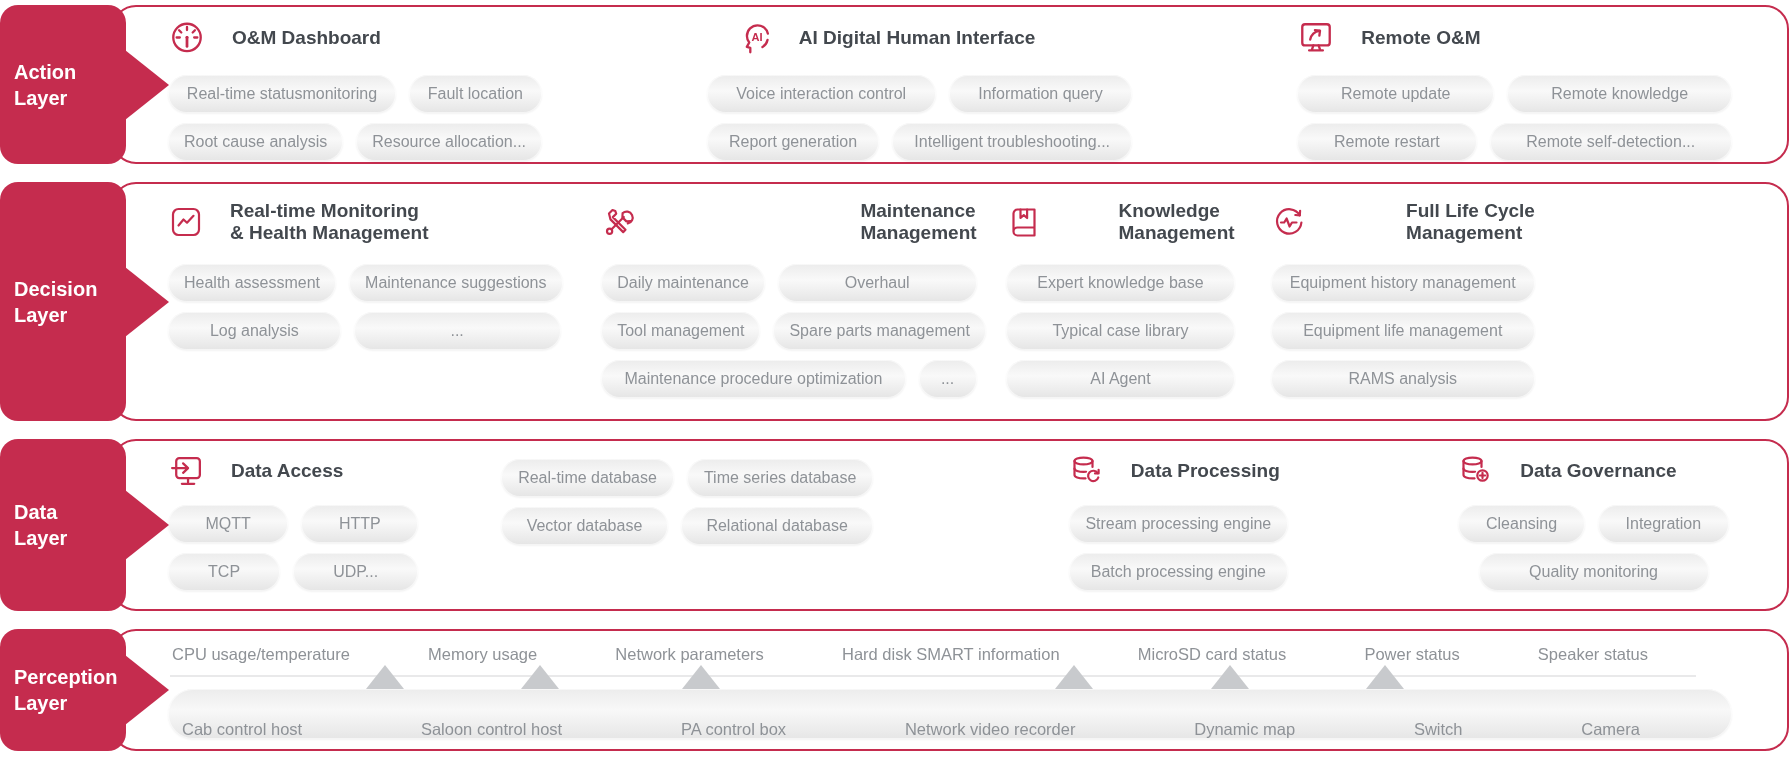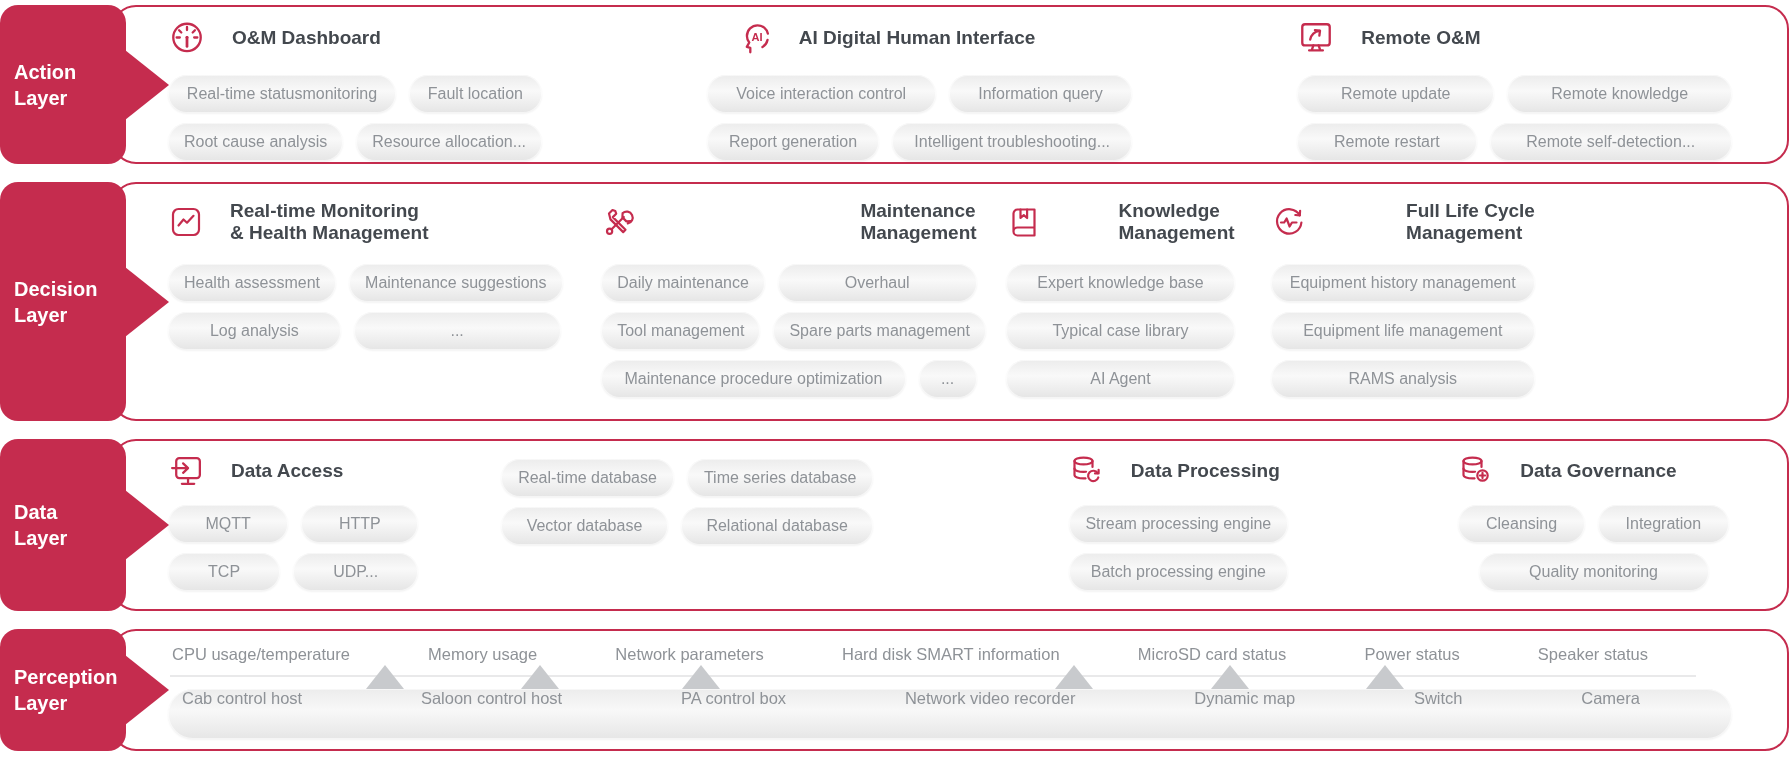--- a/index.html
+++ b/index.html
@@ -97,21 +97,21 @@
   .pp-line{position:absolute;top:7px;left:2px;right:36px;height:2px;background:#e9e9ea}
   .tri{
     position:absolute;top:-3px;margin-left:-19px;width:0;height:0;
     border-left:19px solid transparent;border-right:19px solid transparent;
     border-bottom:24px solid #c8cacd;
   }
   .pp-bar{
     height:50px;border-radius:25px;
     background:linear-gradient(180deg,#ececec 0%,#f8f8f8 42%,#e6e6e6 100%);
     box-shadow:0 1px 2px rgba(0,0,0,.05), inset 0 0 0 1px rgba(255,255,255,.6);
-    display:flex;align-items:flex-start;justify-content:space-between;
+    display:flex;align-items:flex-end;justify-content:space-between;
     padding:0 92px 0 14px;color:var(--pill-text);font-size:16.5px;white-space:nowrap;
   }
   .icon{stroke:var(--red);fill:none;stroke-width:2.2;stroke-linecap:round;stroke-linejoin:round}
 </style>
 </head>
 <body>
 
 <div class="layer" id="layer-action">
   <div class="box"></div>
   <div class="tab">

